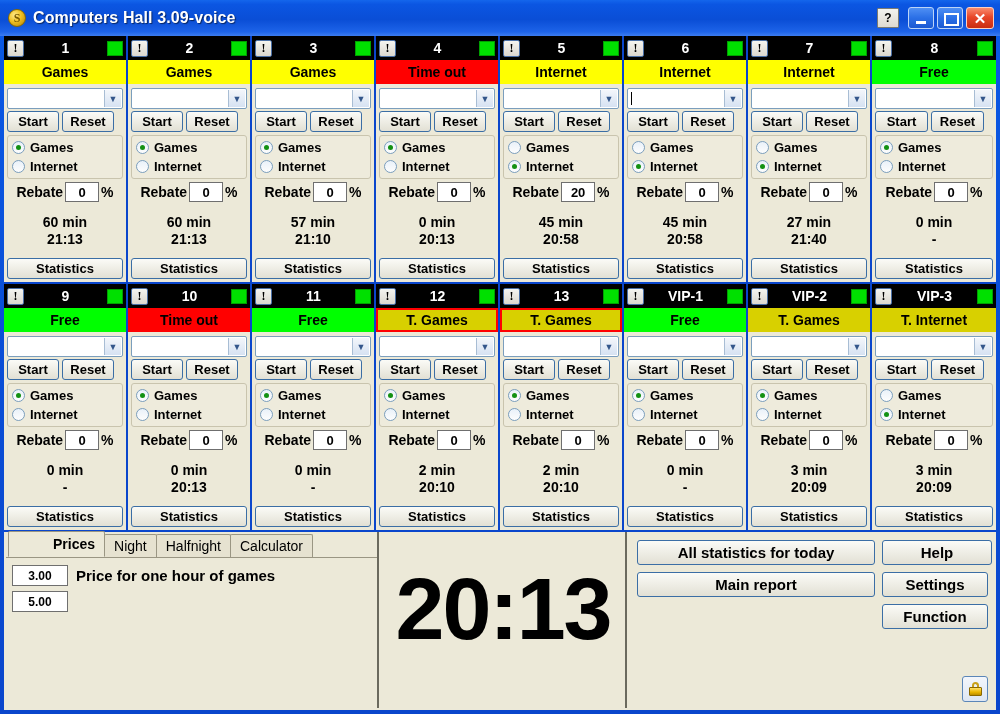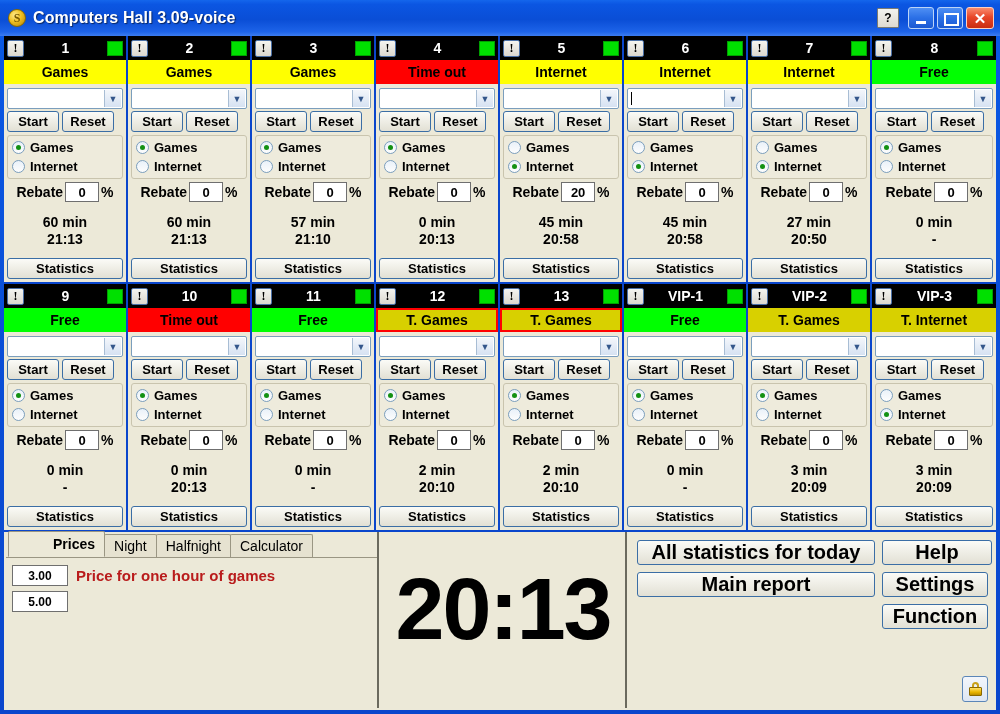--- a/index.html
+++ b/index.html
@@ -230,21 +230,21 @@
     border-bottom: 1px solid #ece9d8; position: relative; z-index: 2; padding-left: 44px;
   }
   #tabcontent { padding: 7px 0 0 6px; }
   .price-row { display: flex; align-items: center; margin-bottom: 5px; }
   .price-box {
     width: 56px; height: 21px; background: #fff;
     border: 1px solid #6f6f6f;
     display: flex; align-items: center; justify-content: center;
     font-size: 12px; font-weight: bold; margin-right: 8px;
   }
-  .price-label { font-size: 15px; font-weight: bold; color: #b91c1c; }
+  .price-label { font-size: 15px; font-weight: bold; color: #000000; }
 
   
   #clock-panel {
     position: absolute; left: 377px; top: 0; width: 246px; height: 176px;
     background: #ece9d8;
     border-right: 2px solid #6b6a5e;
     display: flex; align-items: center; justify-content: center;
   }
   #clock {
     font-size: 88px; font-weight: bold; color: #000;
@@ -256,21 +256,21 @@
   
   #right-panel {
     position: absolute; left: 625px; top: 0; width: 367px; height: 176px;
     background: #ece9d8;
   }
   .big-btn {
     position: absolute; height: 25px;
     background: linear-gradient(180deg,#fbfbf7 0%,#efeee6 48%,#e2e0d4 100%);
     border: 1px solid #3b6ea5; border-radius: 3px;
     display: flex; align-items: center; justify-content: center;
-    font-size: 20px; font-weight: bold; color: #000;
+    font-size: 15px; font-weight: bold; color: #000;
   }
   #btn-allstats { left: 8px;  top: 8px;  width: 238px; }
   #btn-mainrep  { left: 8px;  top: 40px; width: 238px; }
   #btn-help2    { left: 253px; top: 8px;  width: 110px; }
   #btn-settings { left: 253px; top: 40px; width: 106px; }
   #btn-function { left: 253px; top: 72px; width: 106px; }
 
   #lock-btn {
     position: absolute; right: 8px; bottom: 6px;
     width: 26px; height: 26px;
@@ -575,21 +575,21 @@
         <div class="rlabel">Internet</div>
       </div>
     </div>
     <div class="st-rebate">
       <div class="lbl">Rebate</div>
       <div class="box">0</div>
       <div class="pct">%</div>
     </div>
     <div class="st-times">
       <div class="st-min">27 min</div>
-      <div class="st-time">20:50</div>
+      <div class="st-time">21:40</div>
     </div>
     <div class="st-stats-wrap">
       <div class="xp-btn">Statistics</div>
     </div>
         </div>
         <div class="station">
     <div class="st-head">
       <div class="warn-icon">!</div>
       <div class="st-num">8</div>
       <div class="led"></div>

